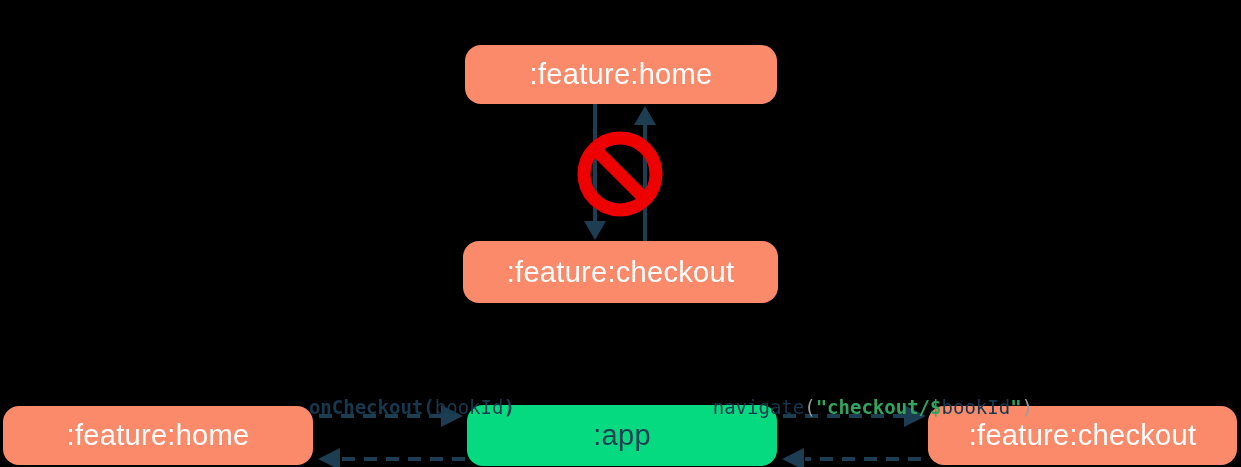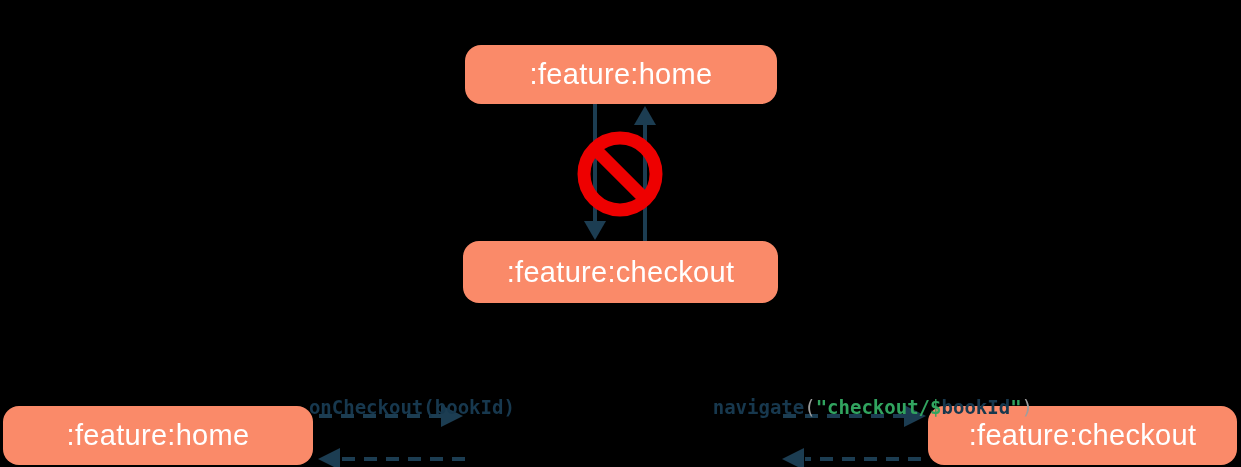--- a/index.html
+++ b/index.html
@@ -30,21 +30,21 @@
   .box.app    { background: var(--app);    color: var(--navy); }
   .code-label {
     position: absolute;
     transform: translateX(-50%);
     white-space: pre;
     font-family: "DejaVu Sans Mono", monospace;
     font-size: 19px;
     line-height: 22px;
   }
   .c-navy   { color: var(--code_navy); font-weight: bold; }
-  .c-navy-b { color: var(--code_navy); font-weight: bold; }
+  .c-navy-b { color: var(--code_navy); font-weight: normal; }
   .c-green-b{ color: var(--code_green); font-weight: bold; }
   .c-gray   { color: var(--code_gray); }
 </style>
 </head>
 <body>
 
 <div class="canvas">
 
   <svg class="arrows" viewBox="0 0 1241 467">
 
@@ -83,20 +83,23 @@
   <div class="box module" style="left:465px;top:3px;width:312px;height:59px">
     <span>:feature:home</span>
   </div>
   <div class="box module" style="left:463px;top:199px;width:315px;height:62px">
     <span>:feature:checkout</span>
   </div>
 
   <div class="box module" style="left:3px;top:364px;width:310px;height:59px">
     <span>:feature:home</span>
   </div>
+  <div class="box app" style="left:467px;top:363px;width:310px;height:61px">
+    <span>:app</span>
+  </div>
   <div class="box module" style="left:928px;top:364px;width:309px;height:59px">
     <span>:feature:checkout</span>
   </div>
 
   <div class="code-label" style="left:389px;top:332px">
     <span class="c-navy">onCheckout(</span><span class="c-navy-b">bookId</span><span class="c-navy">)</span>
   </div>
 
   <div class="code-label" style="left:388px;top:438px">
     <span class="c-navy-b">navigate</span><span class="c-gray">("</span><span class="c-green-b">home</span><span class="c-gray">")</span>

